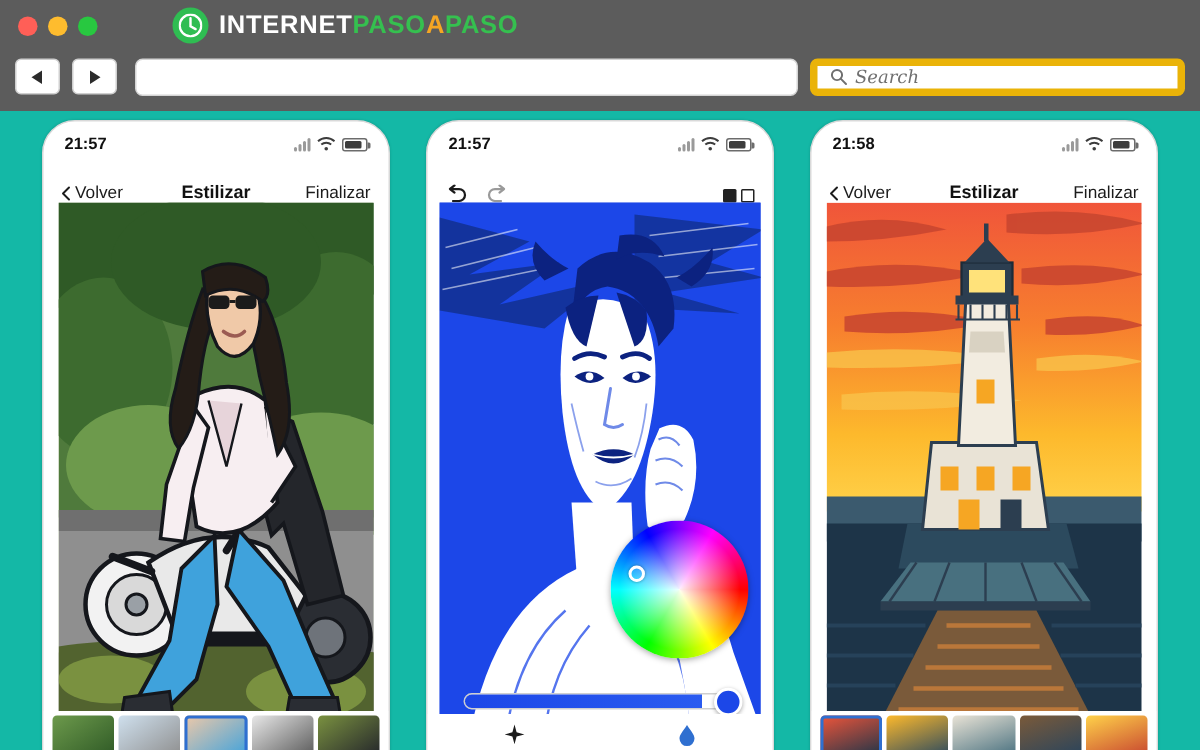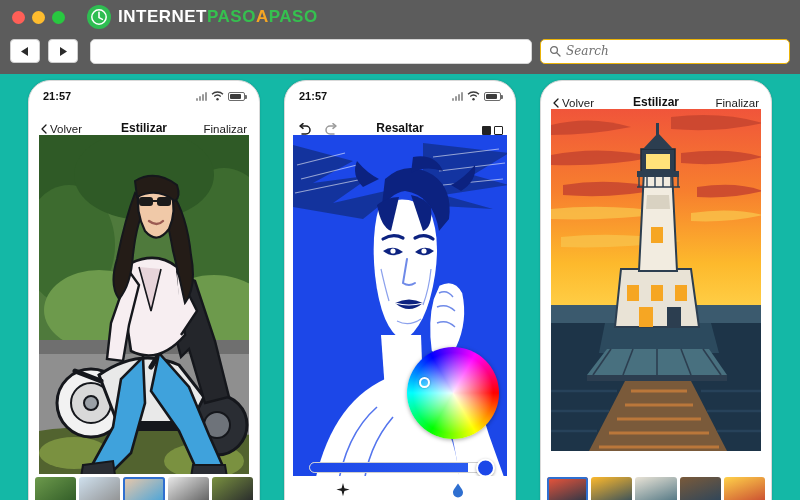--- a/index.html
+++ b/index.html
@@ -16,20 +16,21 @@
     position: relative;
     background: #ffffff;
   }
   .titlebar {
     height: 34px;
     background: #5c5c5c;
     display: flex;
     align-items: center;
     padding: 0 12px;
     position: relative;
+    gap: 28px;
   }
   .traffic {
     display: flex; gap: 7px; align-items: center;
   }
   .dot { width: 13px; height: 13px; border-radius: 50%; display: block; }
   .dot.red { background: #ff5f57; }
   .dot.yellow { background: #febc2e; }
   .dot.green { background: #28c840; }
 
   .brand {
@@ -71,21 +72,21 @@
     height: 25px;
     background: #ffffff;
     border-radius: 5px;
     border: 1px solid #d5d5d5;
     margin-left: 4px;
   }
   .searchbar {
     width: 250px; height: 25px;
     background: #ffffff;
     border-radius: 5px;
-    border: 1px solid #eab308;
+    border: 5px solid #eab308;
     display: flex; align-items: center;
     padding: 0 8px;
     gap: 5px;
   }
   .searchbar .stext {
     font-size: 12px; color: #6f6f6f;
     font-family: "DejaVu Serif", serif;
     font-style: italic;
   }
 
@@ -430,21 +431,20 @@
               <path d="M4 3 H9 a4 4 0 0 1 0 8 H5" fill="none" stroke="#1b1b1b" stroke-width="1.5" stroke-linecap="round"></path>
               <polyline points="6,0.6 3,3 6,5.4" fill="none" stroke="#1b1b1b" stroke-width="1.5" stroke-linecap="round" stroke-linejoin="round"></polyline>
             </svg>
           </span>
           <span class="back" style="margin-left:12px;">
             <svg width="15" height="12" viewBox="0 0 15 12">
               <path d="M11 3 H6 a4 4 0 0 0 0 8 H10" fill="none" stroke="#9a9a9a" stroke-width="1.5" stroke-linecap="round"></path>
               <polyline points="9,0.6 12,3 9,5.4" fill="none" stroke="#9a9a9a" stroke-width="1.5" stroke-linecap="round" stroke-linejoin="round"></polyline>
             </svg>
           </span>
-          <span class="title">Resaltar</span>
           <span class="right pgdots">
               <b></b>
               <u></u>
             </span>
         </div>
       </div>
 
       <div class="canvas p2canvas">
         <svg width="216" height="356" viewBox="0 0 216 356" preserveAspectRatio="none">
           <defs>
@@ -534,20 +534,39 @@
         </span>
         <span>
           <svg width="16" height="16" viewBox="0 0 16 16">
             <path d="M8 1.4 C11 6 13 8 13 10.4 A5 5 0 0 1 3 10.4 C3 8 5 6 8 1.4 Z" fill="#2f6fd0"></path>
           </svg>
         </span>
       </div>
     </div>
 
     <div class="phone">
+      <div class="status">
+        <span class="time">21:58</span>
+        <span class="right">
+          <span class="bars">
+              <i></i>
+              <i></i>
+              <i></i>
+              <i></i>
+            </span>
+          <svg width="13" height="10" viewBox="0 0 13 10">
+            <path d="M1 3.2 A8 8 0 0 1 12 3.2" fill="none" stroke="#3d3d3d" stroke-width="1.3"></path>
+            <path d="M3.2 5.4 A5 5 0 0 1 9.8 5.4" fill="none" stroke="#3d3d3d" stroke-width="1.3"></path>
+            <circle cx="6.5" cy="8.2" r="1.2" fill="#3d3d3d"></circle>
+          </svg>
+          <span class="batt">
+              <i></i>
+            </span>
+        </span>
+      </div>
 
       <div class="appbar-wrap">
         <div class="appbar">
           <span class="back">
             <svg width="6" height="10" viewBox="0 0 6 10">
                 <polyline points="5,1 1,5 5,9" fill="none" stroke="#1b1b1b" stroke-width="1.3" stroke-linecap="round" stroke-linejoin="round"></polyline>
               </svg>
             <span>Volver</span>
           </span>
           <span class="title">Estilizar</span>

